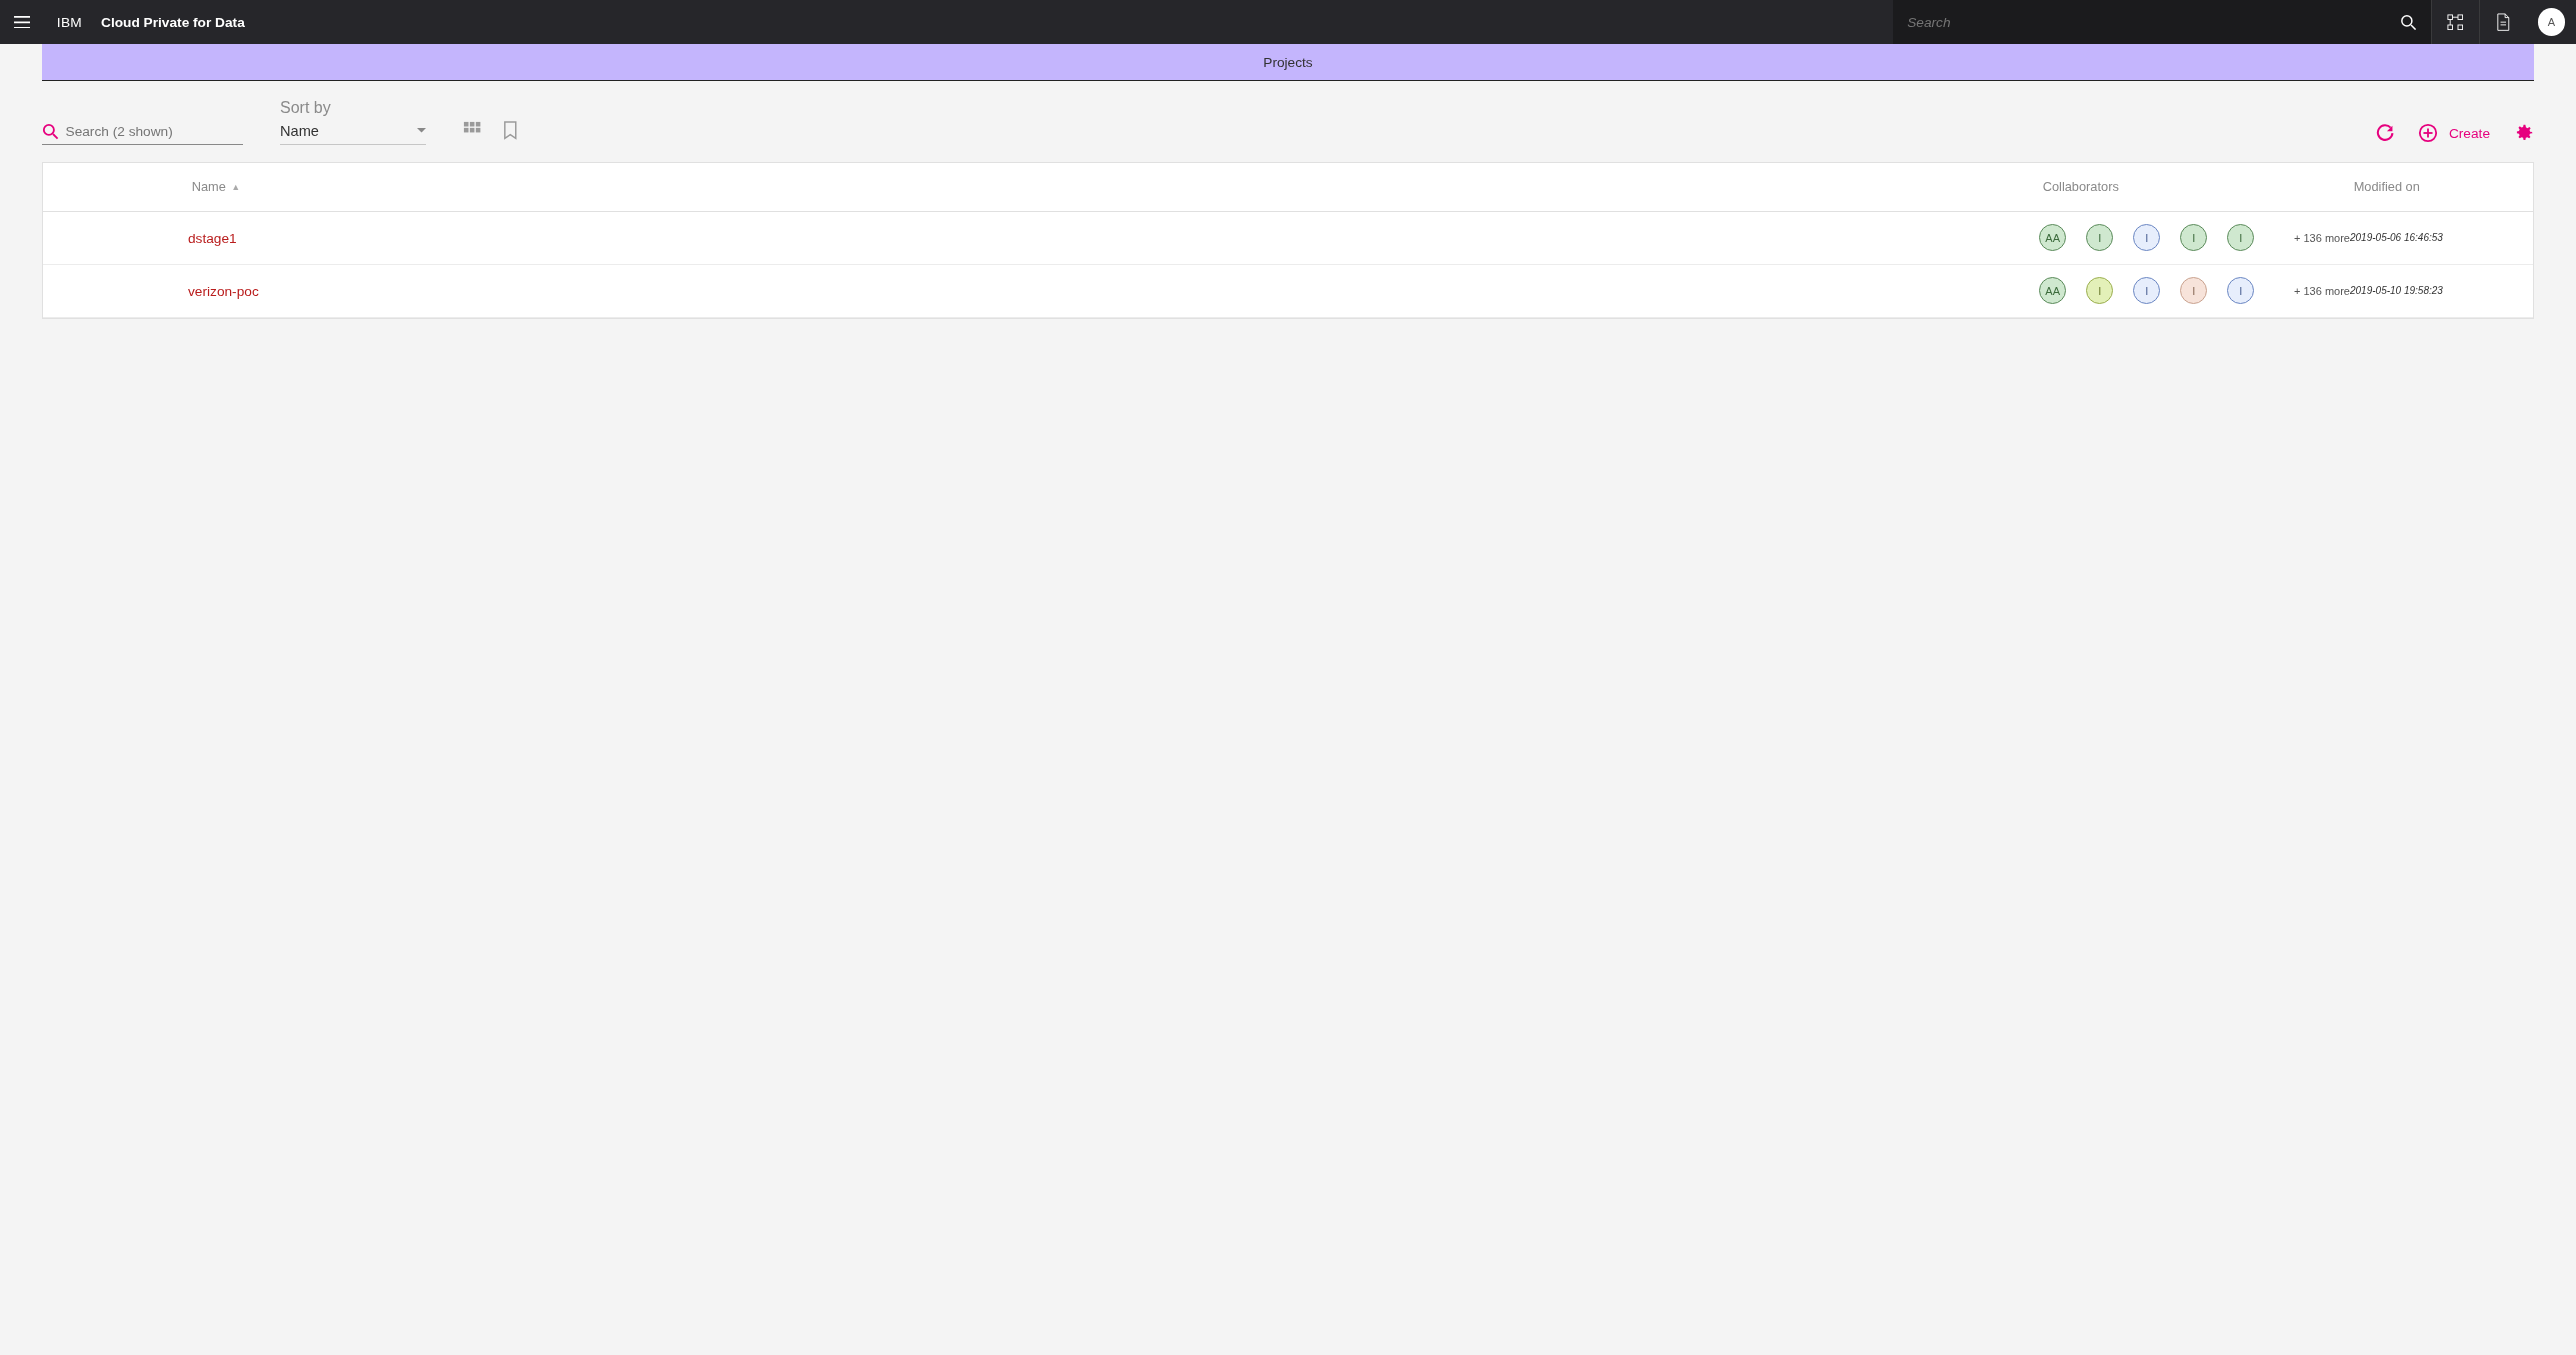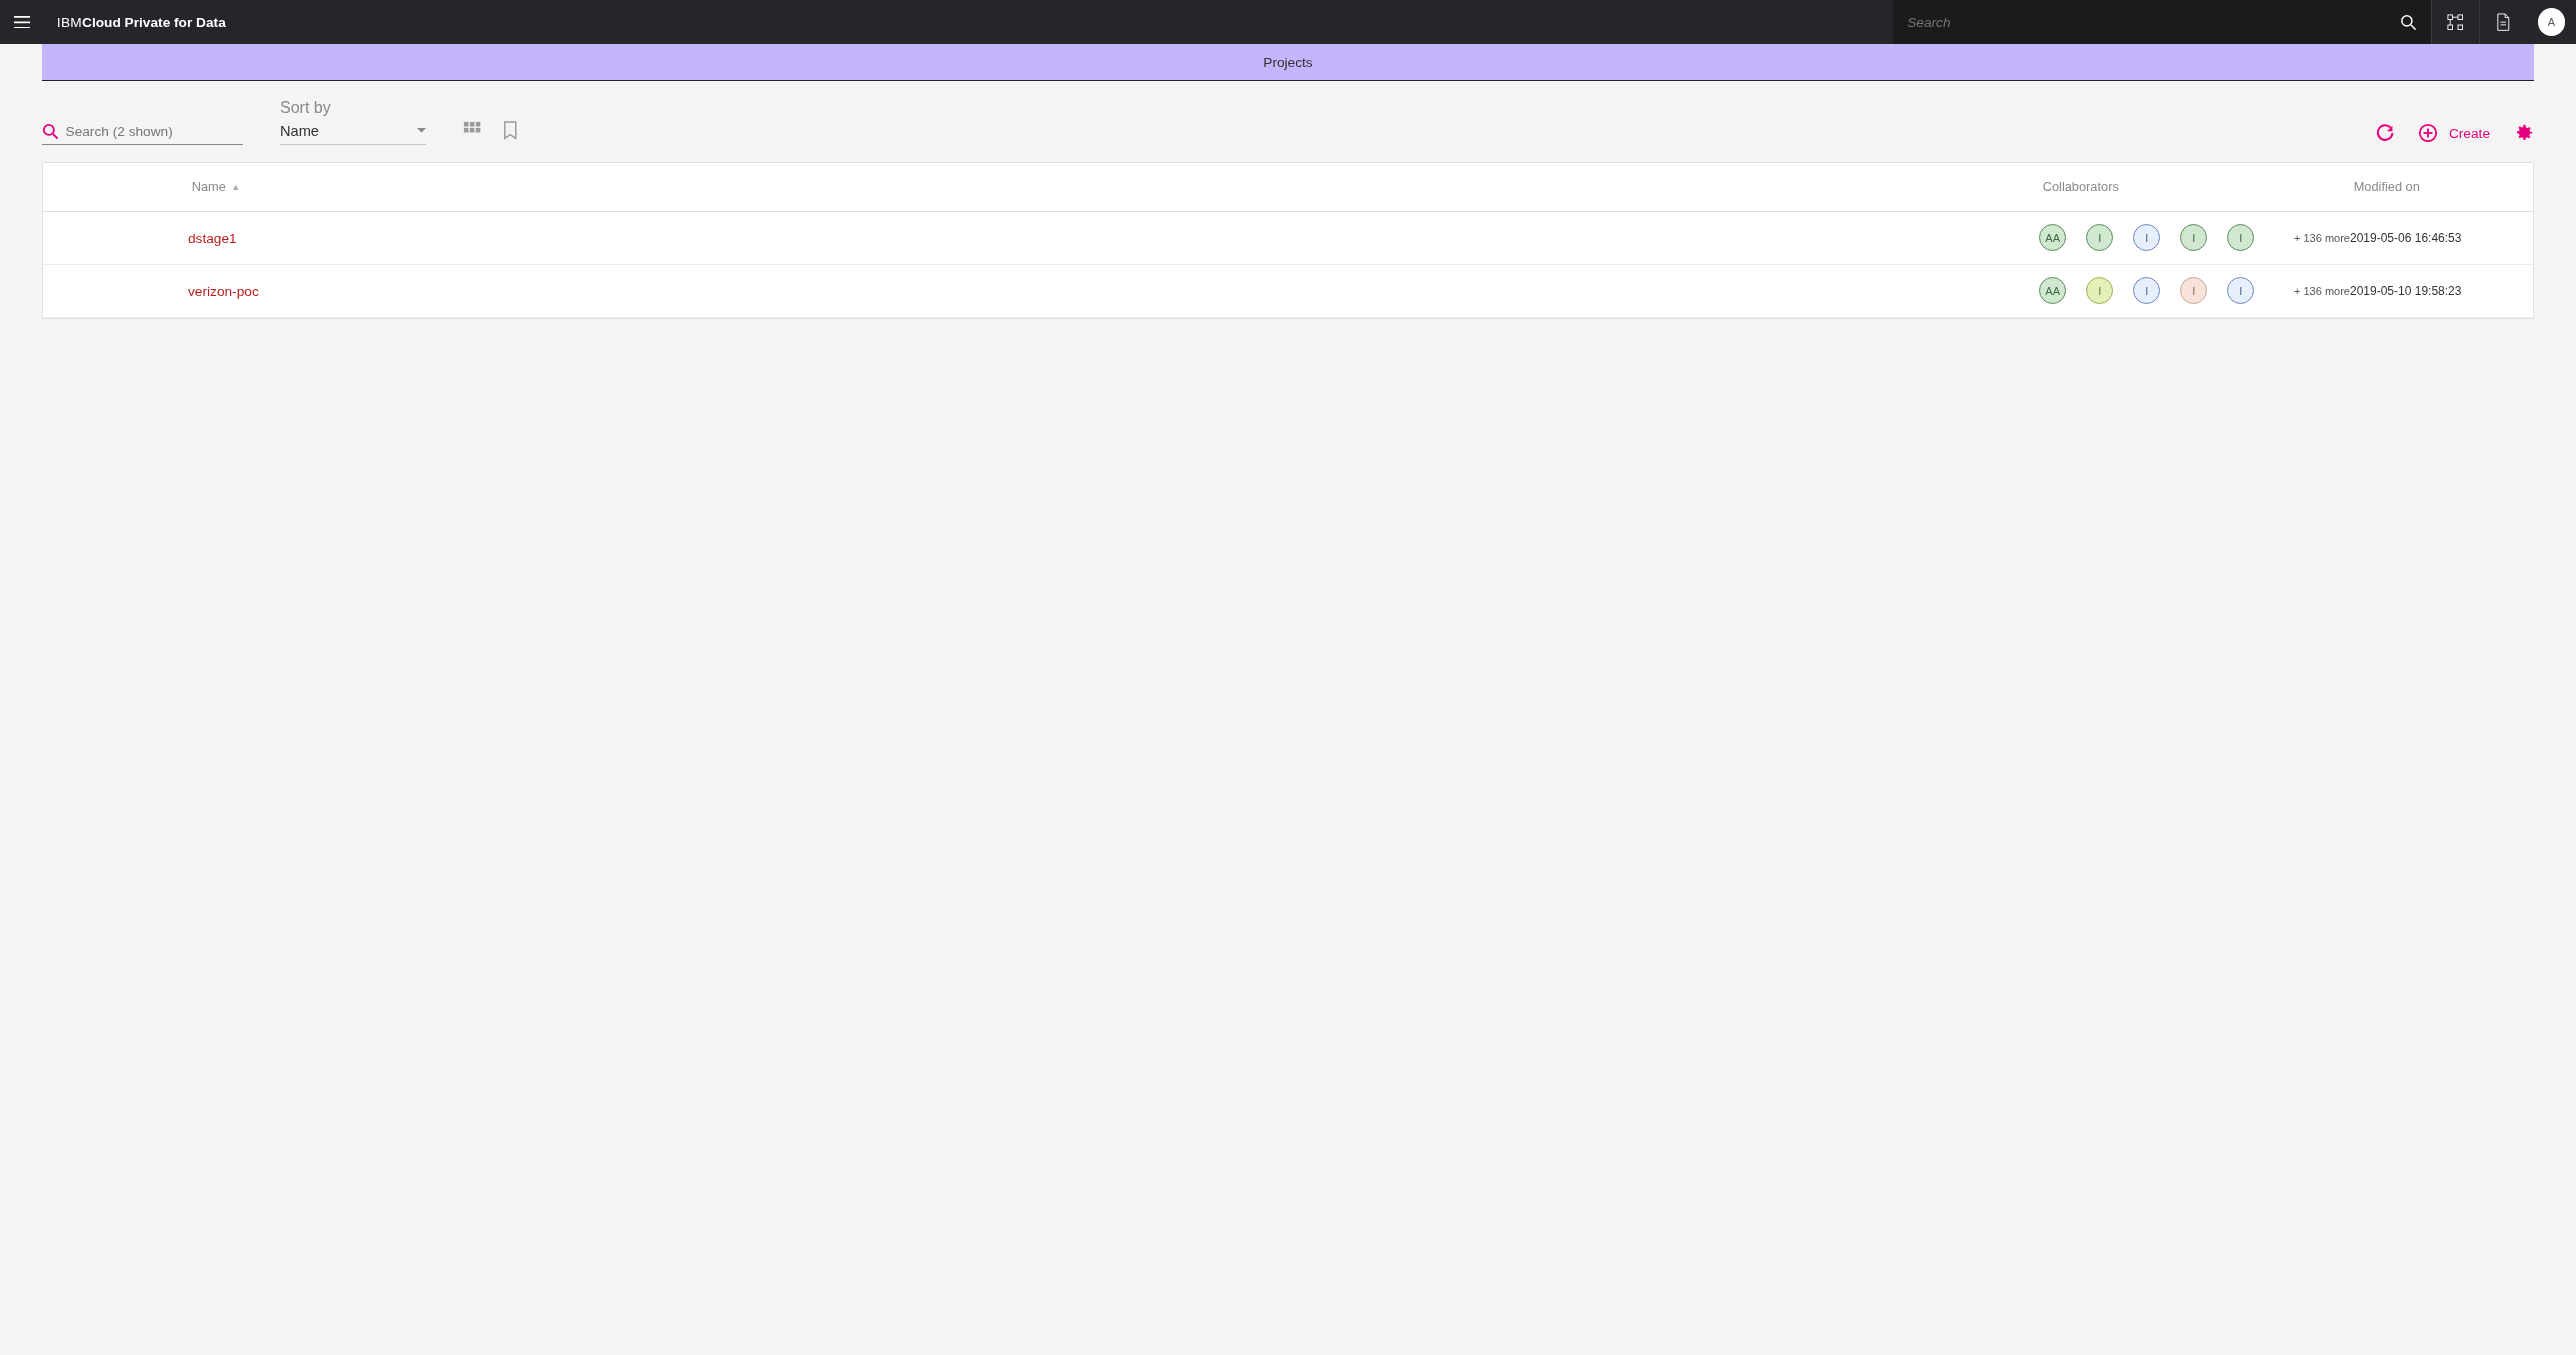--- a/index.html
+++ b/index.html
@@ -1,20 +1,20 @@
 <!DOCTYPE html>
 <html style="font-size:14.6px"><head>
 <meta charset="utf-8">
 <style>
   * { box-sizing: border-box; margin: 0; padding: 0; }
   html, body { width: 100%; height: 100%; font-family: "Helvetica Neue", Arial, sans-serif; background: #f4f4f4; color: #323232; }
   
   .topbar { height: 44px; background: #26262a; color: #fff; display: flex; align-items: center; }
   .topbar .hamburger { width: 44px; height: 44px; display: flex; align-items: center; justify-content: center; cursor: pointer; }
-  .topbar .brand { padding-left: 12.8px; font-size: 13.7px; display: flex; align-items: flex-start; gap: 0; }
+  .topbar .brand { padding-left: 12.8px; font-size: 13.7px; display: flex; align-items: flex-start; gap: 19px; }
   .topbar .brand .ibm { font-weight: 400; letter-spacing: 0.3px; }
   .topbar .brand .prod { font-weight: 700; }
   .topbar .spacer { flex: 1; }
   .topbar .search-area { width: 494px; height: 44px; background: #1b1b1d; display: flex; align-items: center; padding: 0 14.6px; }
   .topbar .search-area input { flex: 1; background: transparent; border: none; color: #ddd; font-size: 13.7px; font-style: italic; outline: none; }
   .topbar .search-btn { width: 44px; height: 44px; display: flex; align-items: center; justify-content: center; cursor: pointer; background: #1b1b1d; }
   .topbar .icon-btn { width: 48px; height: 44px; display: flex; align-items: center; justify-content: center; cursor: pointer; border-left: 0.9px solid #3a3a3c; }
   .topbar .avatar { width: 27.4px; height: 27.4px; border-radius: 50%; background: #fff; color: #555; display: flex; align-items: center; justify-content: center; font-size: 11px; margin: 0 11px 0 11px; cursor: pointer; }
   
   .page { padding: 0 42px; }
@@ -34,21 +34,21 @@
   
   .table { background: #fff; border: 0.9px solid #e0e0e0; }
   .thead, .trow { display: grid; grid-template-columns: 145px 1fr 311px 183px; align-items: center; }
   .thead { height: 49px; color: #8a8a8a; font-size: 12.8px; border-bottom: 0.9px solid #e0e0e0; }
   .thead .th { padding: 0 3.7px; display: flex; align-items: center; gap: 5.5px; }
   .trow { height: 53px; border-bottom: 0.9px solid #ececec; background: #fff; }
   .trow .name-link { color: #b91c1c; font-size: 13.7px; cursor: pointer; }
   .collab-cell { display: flex; align-items: center; gap: 9.1px; justify-content: space-between; }
   .avatar-chip { width: 27.4px; height: 27.4px; border-radius: 50%; display: flex; align-items: center; justify-content: center; font-size: 11px; color: #3d5a3d; border: 0.9px solid; }
   .more-text { color: #555; font-size: 11px; margin-left: 20px; }
-  .modified { color: #323232; font-size: 12px; }
+  .modified { color: #323232; font-size: 10px; font-style: italic; }
   .sort-arrow { font-size: 9.1px; color: #aaa; }
   svg { display: block; }
 </style>
 </head>
 <body>
 
 <div class="topbar">
   <div class="hamburger">
     <svg width="16.5" height="12.8" viewBox="0 0 18 14">
         <path stroke="#fff" stroke-width="2" d="M0 1h18M0 7h18M0 13h18"></path>

